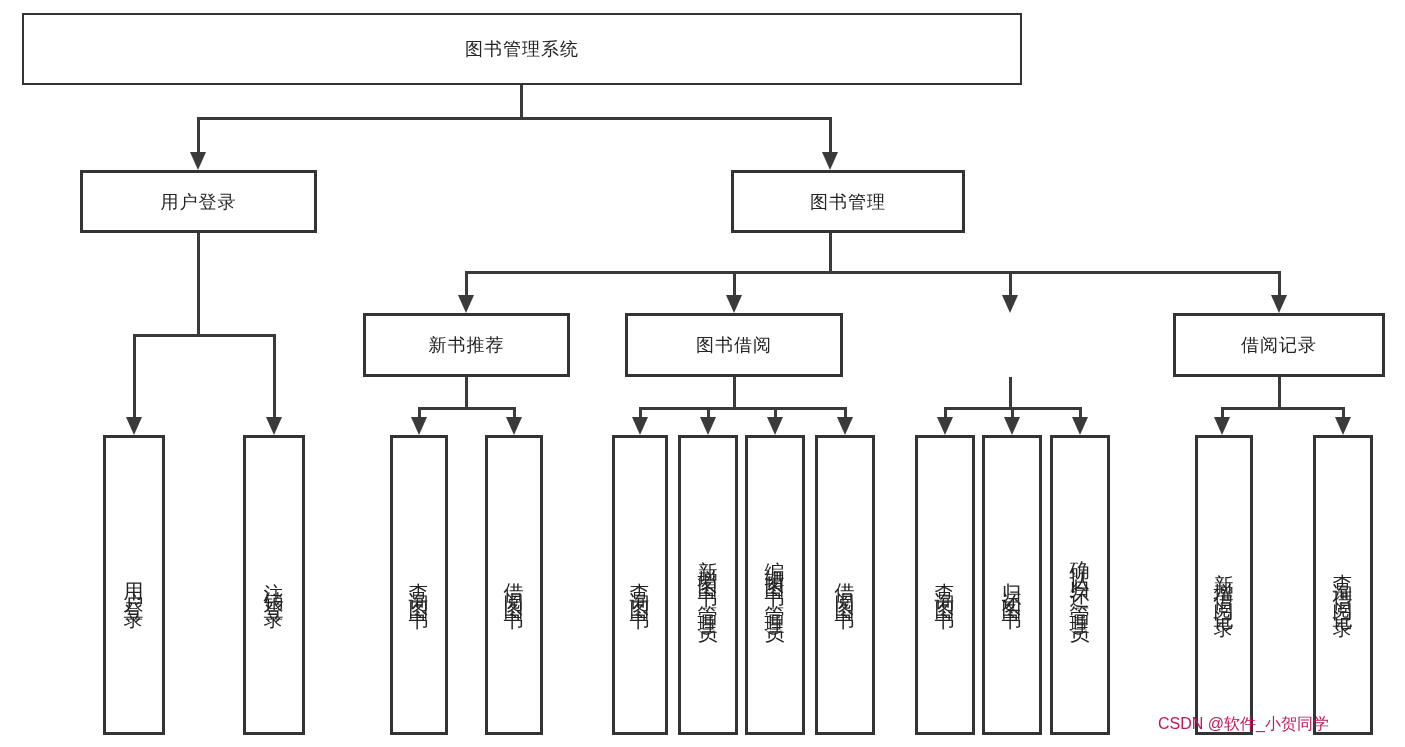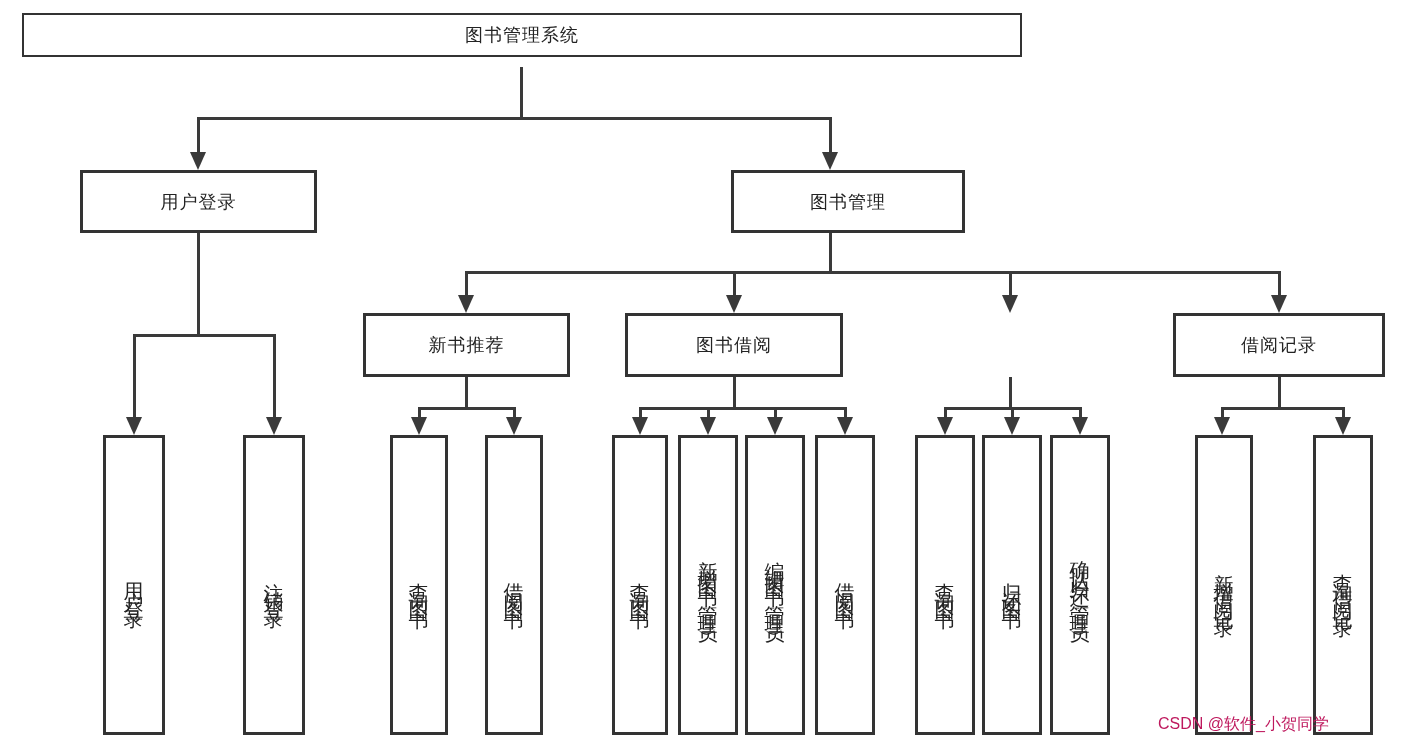--- a/index.html
+++ b/index.html
@@ -81,21 +81,21 @@
       <div class="line" style="left: 1078.5px; top: 407px; width: 3px; height: 10px; background: rgb(58, 58, 58);"></div>
       <div class="arrowhead" style="left: 1072px; top: 417px; border-top: 18px solid rgb(58, 58, 58);"></div>
       <div class="line" style="left: 1277.5px; top: 377px; width: 3px; height: 33px; background: rgb(58, 58, 58);"></div>
       <div class="line" style="left: 1220.5px; top: 407px; width: 124px; height: 3px; background: rgb(58, 58, 58);"></div>
       <div class="line" style="left: 1220.5px; top: 407px; width: 3px; height: 10px; background: rgb(58, 58, 58);"></div>
       <div class="arrowhead" style="left: 1214px; top: 417px; border-top: 18px solid rgb(58, 58, 58);"></div>
       <div class="line" style="left: 1341.5px; top: 407px; width: 3px; height: 10px; background: rgb(58, 58, 58);"></div>
       <div class="arrowhead" style="left: 1335px; top: 417px; border-top: 18px solid rgb(58, 58, 58);"></div>
     </div>
   <div class="layer" id="node-layer">
-      <div class="node lv1 h" style="left: 22px; top: 13px; width: 1000px; height: 44px; border-color: rgb(51, 51, 51); color: rgb(35, 35, 35);">
+      <div class="node lv1 h" style="left: 22px; top: 13px; width: 1000px; height: 72px; border-color: rgb(51, 51, 51); color: rgb(35, 35, 35);">
         <span>图书管理系统</span>
       </div>
       <div class="node lv2 h" style="left: 80px; top: 170px; width: 237px; height: 63px; border-color: rgb(51, 51, 51); color: rgb(35, 35, 35);">
         <span>用户登录</span>
       </div>
       <div class="node lv2 h" style="left: 731px; top: 170px; width: 234px; height: 63px; border-color: rgb(51, 51, 51); color: rgb(35, 35, 35);">
         <span>图书管理</span>
       </div>
       <div class="node lv3 h" style="left: 625px; top: 313px; width: 218px; height: 64px; border-color: rgb(51, 51, 51); color: rgb(35, 35, 35);">
         <span>图书借阅</span>

